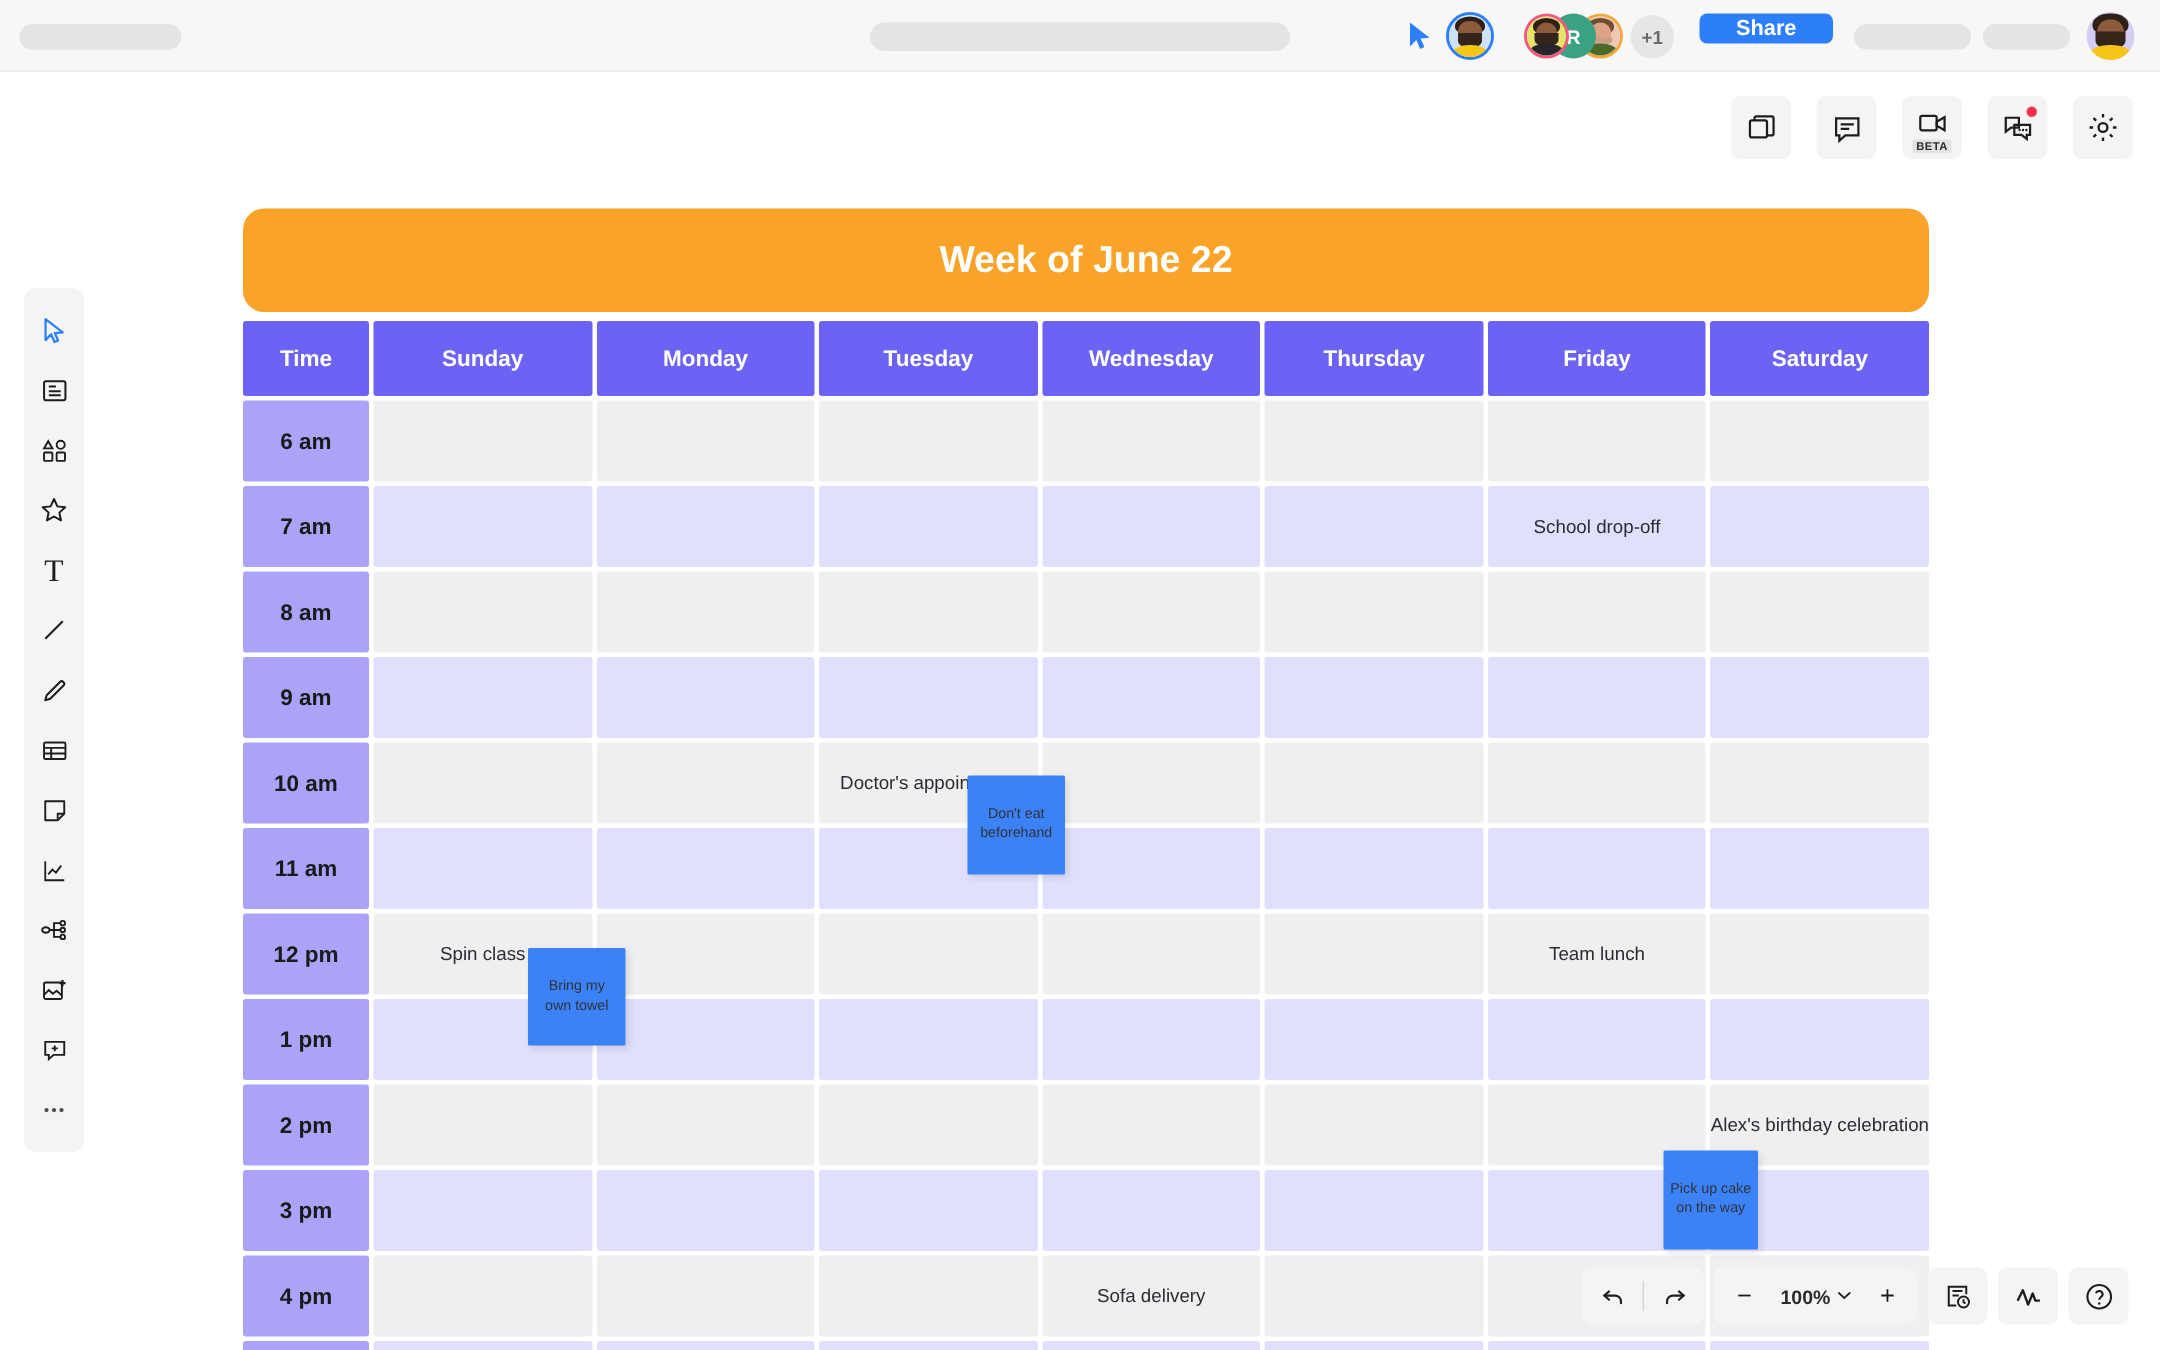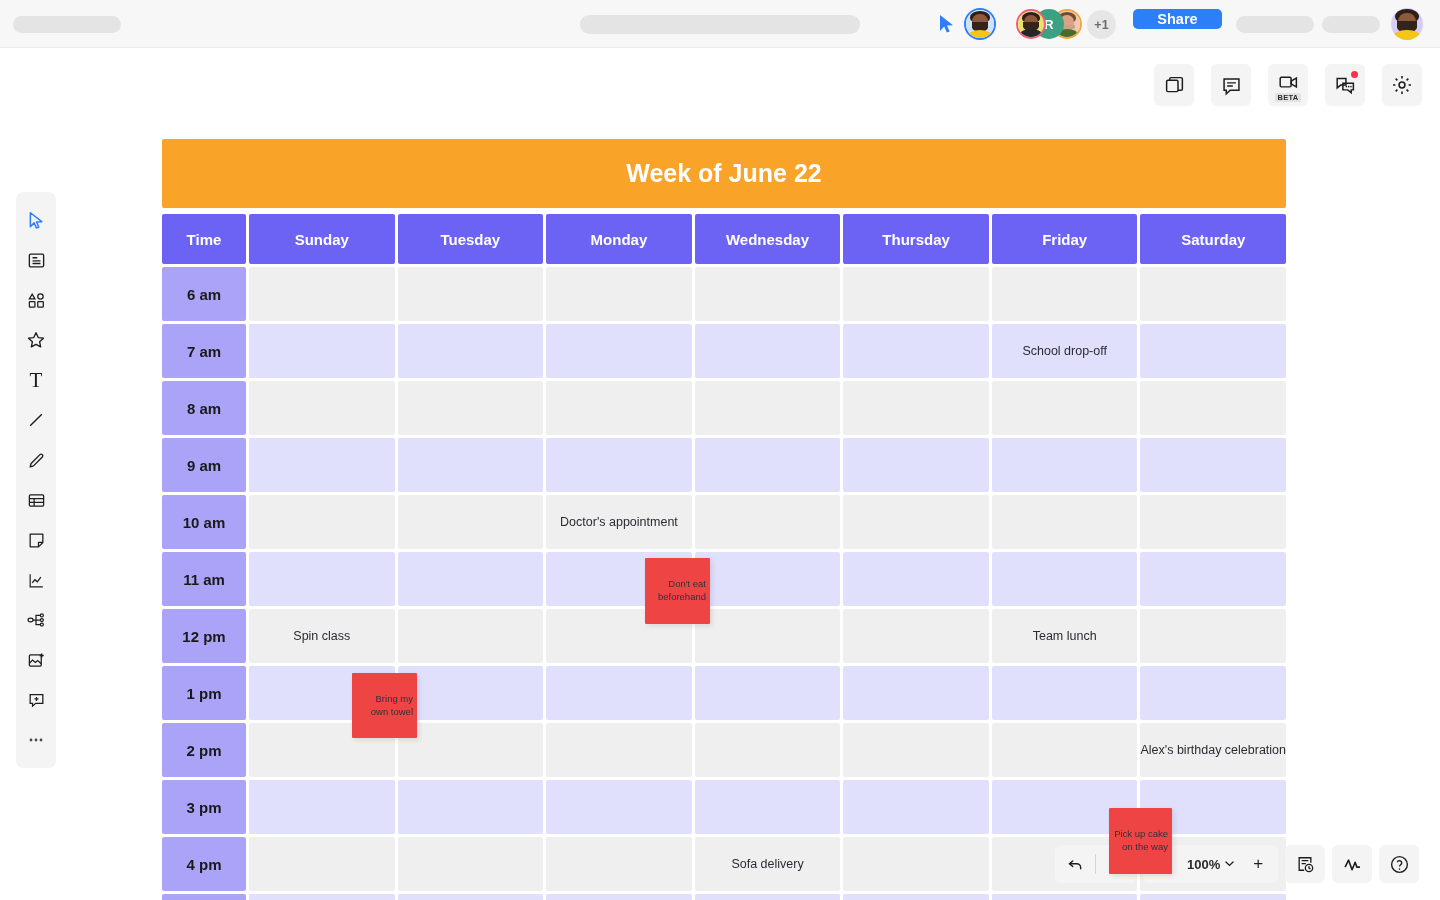--- a/index.html
+++ b/index.html
@@ -98,21 +98,21 @@
   }
   .ltool {
     width: 40px; height: 40px;
     display: flex; align-items: center; justify-content: center;
     cursor: pointer;
   }
 
   
   .cal { position: absolute; left: 162px; top: 139px; width: 1124px; }
   .cal-title {
-    height: 69px; background: #f9a428; border-radius: 2px;
+    height: 69px; background: #f9a428; border-radius: 14px;
     display: flex; align-items: center; justify-content: center;
     color: #ffffff; font-size: 25px; font-weight: 700;
   }
   .cal-head { display: flex; gap: 3px; margin-top: 6px; justify-content: center; }
   .hcell {
     height: 50px; background: #6c63f5; border-radius: 2px;
     display: flex; align-items: center; justify-content: center;
     color: #ffffff; font-size: 15px; font-weight: 700;
   }
   .hcell.time-h { width: 84px; flex: none; }
@@ -129,26 +129,26 @@
     flex: 1; height: 54px; border-radius: 2px;
     display: flex; align-items: center; justify-content: center;
     color: #2b2b33; font-size: 12.5px;
     text-align: center; white-space: nowrap;
   }
   .row.odd  .ecell { background: #efefef; }
   .row.even .ecell { background: #e0e0fc; }
 
   .note {
     position: absolute;
-    background: #ef4444; border-radius: 1px;
+    background: #3b82f6; border-radius: 1px;
     box-shadow: 2px 2px 5px rgba(0,0,0,.10);
     display: flex; align-items: center; justify-content: center;
-    text-align: right;
+    text-align: center;
     color: #32323c; font-size: 9.5px; line-height: 1.35;
-    padding: 4px; z-index: 20; margin-top: 41px;
+    padding: 4px; z-index: 20;
   }
 
   
   .botbar { position: absolute; left: 1055px; top: 845px; display: flex; gap: 7px; align-items: center; }
   .grp {
     background: #f4f4f4; border-radius: 6px; height: 38px;
     display: flex; align-items: center;
   }
   .gbtn {
     width: 40px; height: 38px; border-radius: 6px;
@@ -346,22 +346,22 @@
     </svg>
   </div>
 </div>
 
 <div class="cal">
   <div class="cal-title">Week of June 22</div>
 
   <div class="cal-head">
     <div class="hcell time-h">Time</div>
     <div class="hcell day-h">Sunday</div>
+    <div class="hcell day-h">Monday</div>
     <div class="hcell day-h">Tuesday</div>
-    <div class="hcell day-h">Monday</div>
     <div class="hcell day-h">Wednesday</div>
     <div class="hcell day-h">Thursday</div>
     <div class="hcell day-h">Friday</div>
     <div class="hcell day-h">Saturday</div>
   </div>
 
   <div id="grid-body">
       <div class="row odd">
         <div class="tcell">6 am</div>
         <div class="ecell"></div>

